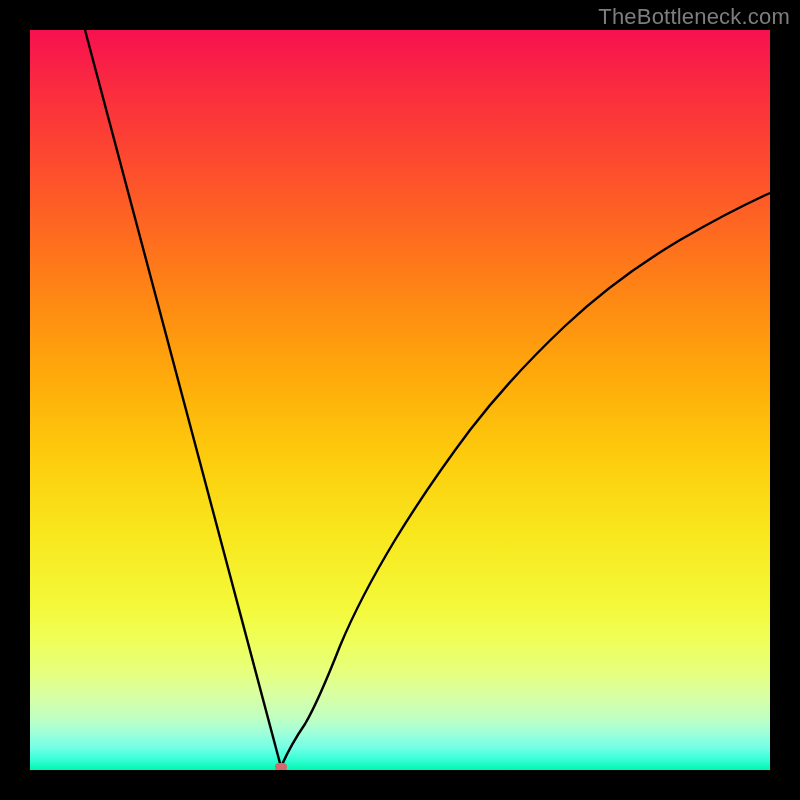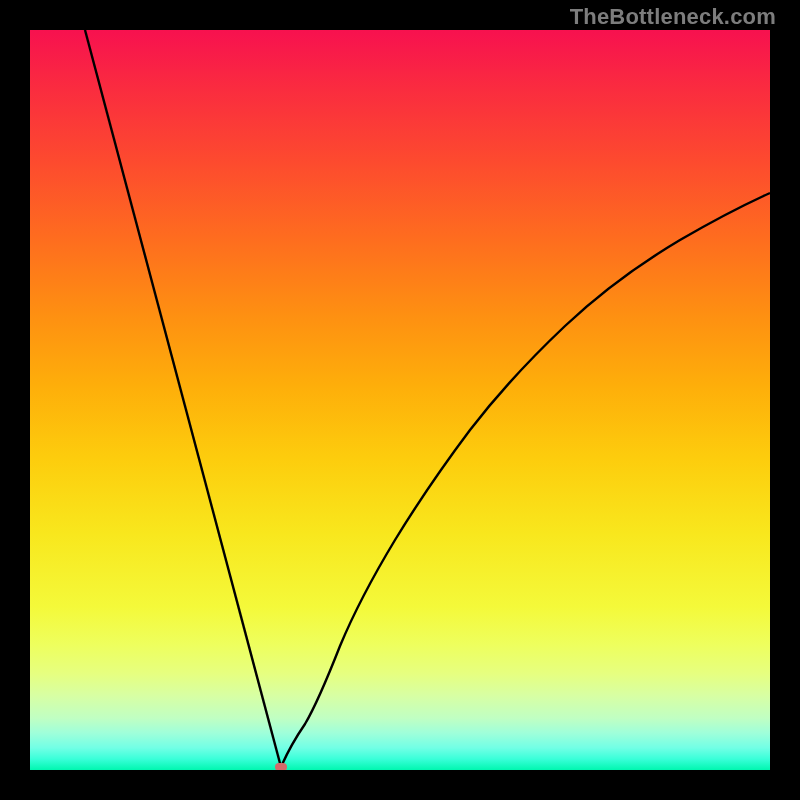--- a/index.html
+++ b/index.html
@@ -65,24 +65,24 @@
     position: absolute;
     width: 12px;
     height: 8px;
     background: #d36a6a;
     border-radius: 4px;
     transform: translate(-50%, -50%);
   }
   .watermark {
     position: absolute;
     top: 4px;
-    right: 24px;
+    right: 10px;
     color: #7d7d7d;
     font-size: 22px;
-    font-weight: 700;
+    font-weight: 400;
     letter-spacing: 0.2px;
     user-select: none;
   }
 </style>
 </head>
 <body>
 
 <div class="frame">
 
   <div class="plot-area">

